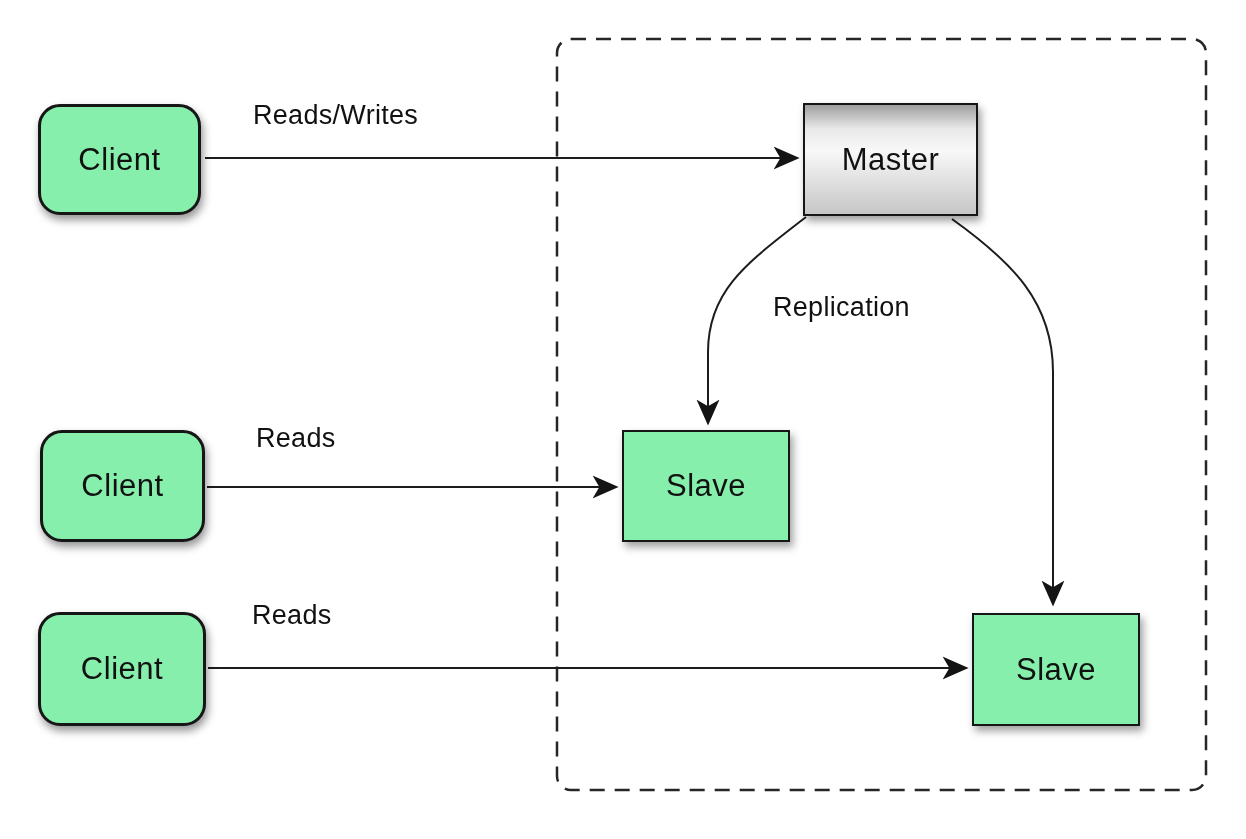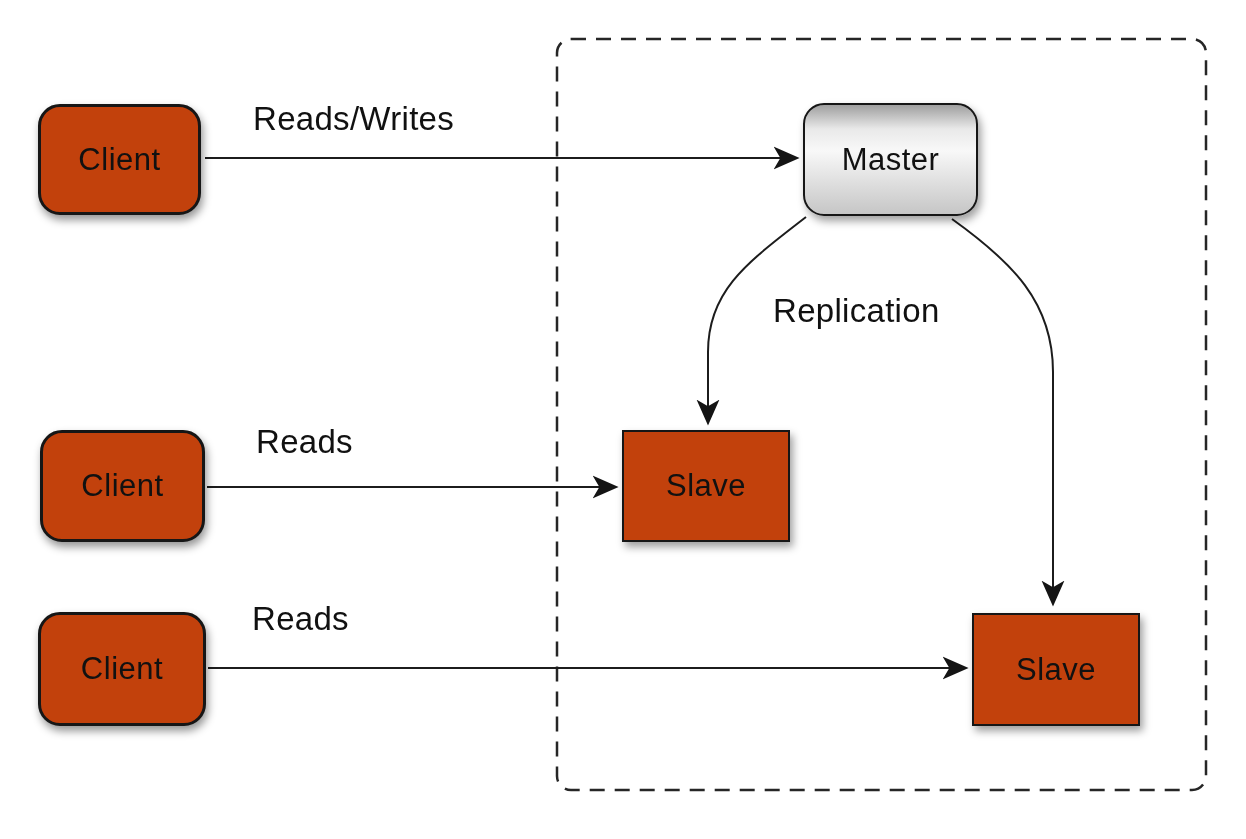--- a/index.html
+++ b/index.html
@@ -20,40 +20,39 @@
     left: 0; top: 0;
     width: 1246px;
     height: 839px;
   }
   .node {
     position: absolute;
     display: flex;
     align-items: center;
     justify-content: center;
     box-sizing: border-box;
-    background: #c2410c;
+    background: #86efac;
     border: 2.5px solid #161616;
     color: #111111;
     font-size: 31px;
     letter-spacing: 0.5px;
     box-shadow: 3px 5px 8px rgba(0,0,0,0.38);
   }
   .node.client {
     border-width: 3px;
     border-radius: 22px;
     box-shadow: 2px 5px 8px rgba(0,0,0,0.42);
   }
   .node.master {
     background: linear-gradient(180deg, #9f9f9f 0%, #e9e9e9 22%, #f8f8f8 42%, #c6c6c6 100%);
-    border-radius: 21px;
   }
   .edge-label {
     position: absolute;
     color: #111111;
-    font-size: 33px;
+    font-size: 27px;
     letter-spacing: 0.3px;
     white-space: nowrap;
   }
   
   #client-1 { left: 38px;  top: 104px; width: 163px; height: 111px; }
   #client-2 { left: 40px;  top: 430px; width: 165px; height: 112px; }
   #client-3 { left: 38px;  top: 612px; width: 168px; height: 114px; }
   #master   { left: 803px; top: 103px; width: 175px; height: 113px; }
   #slave-1  { left: 622px; top: 430px; width: 168px; height: 112px; }
   #slave-2  { left: 972px; top: 613px; width: 168px; height: 113px; }

